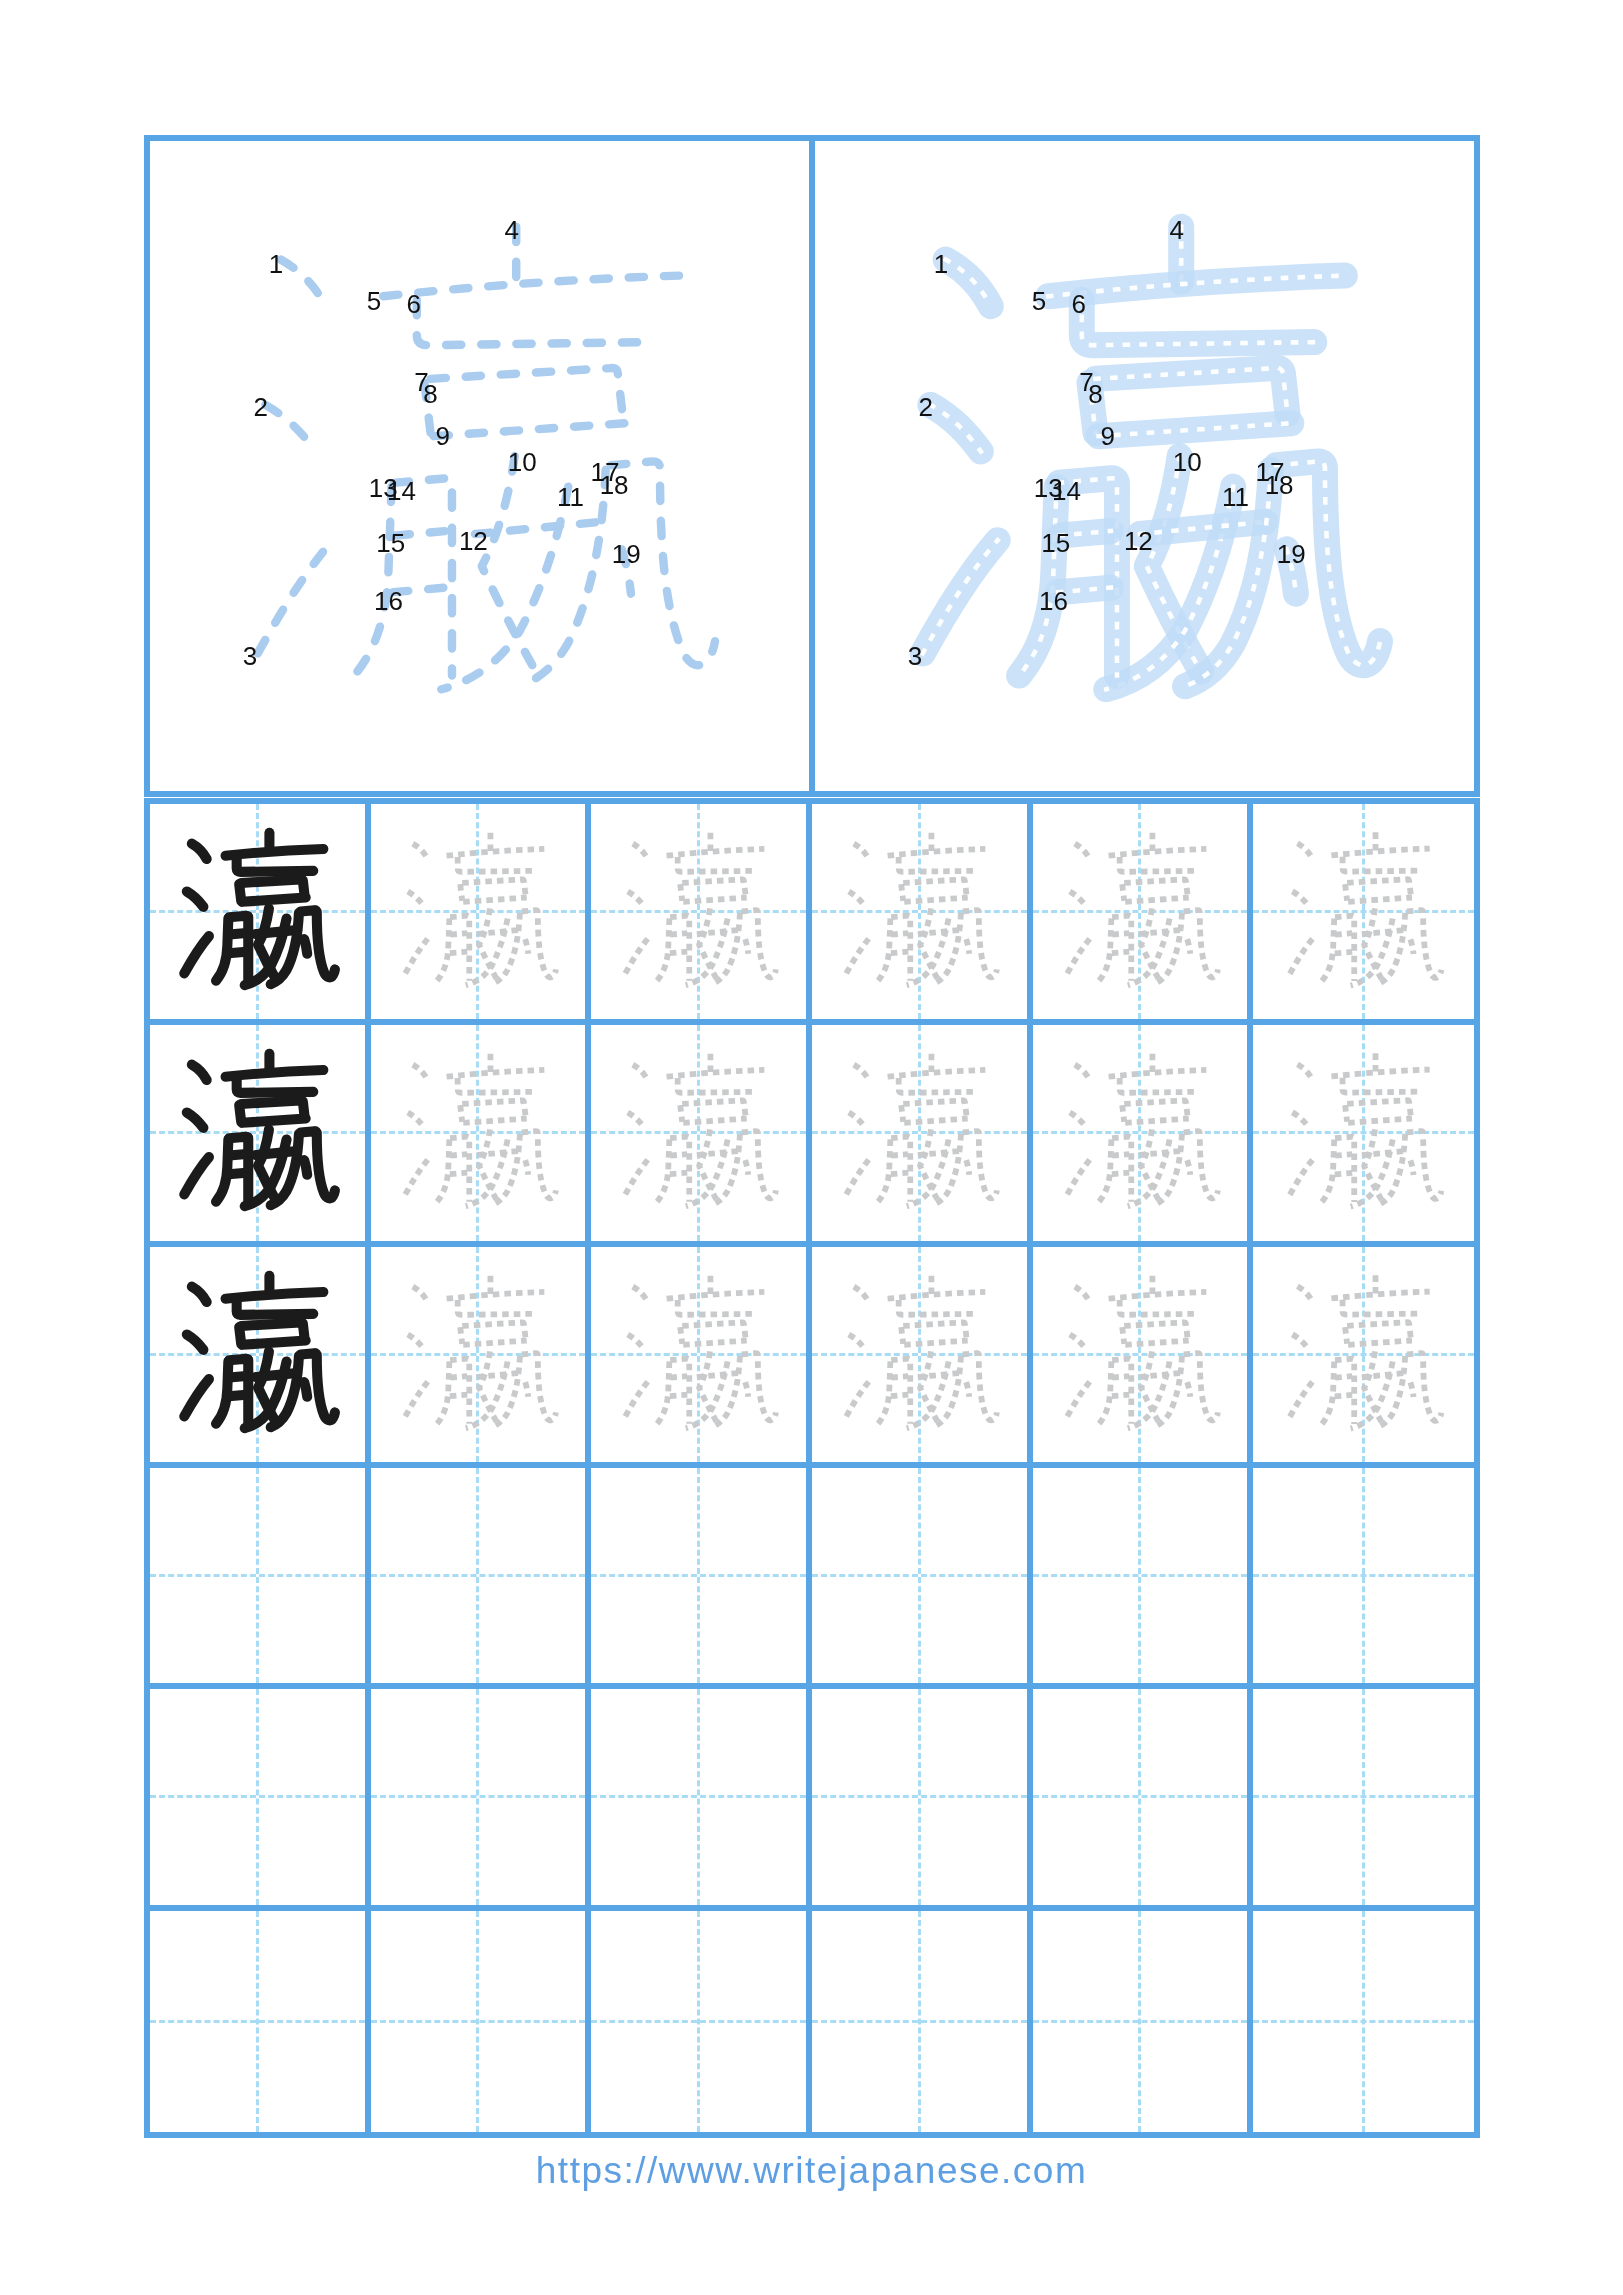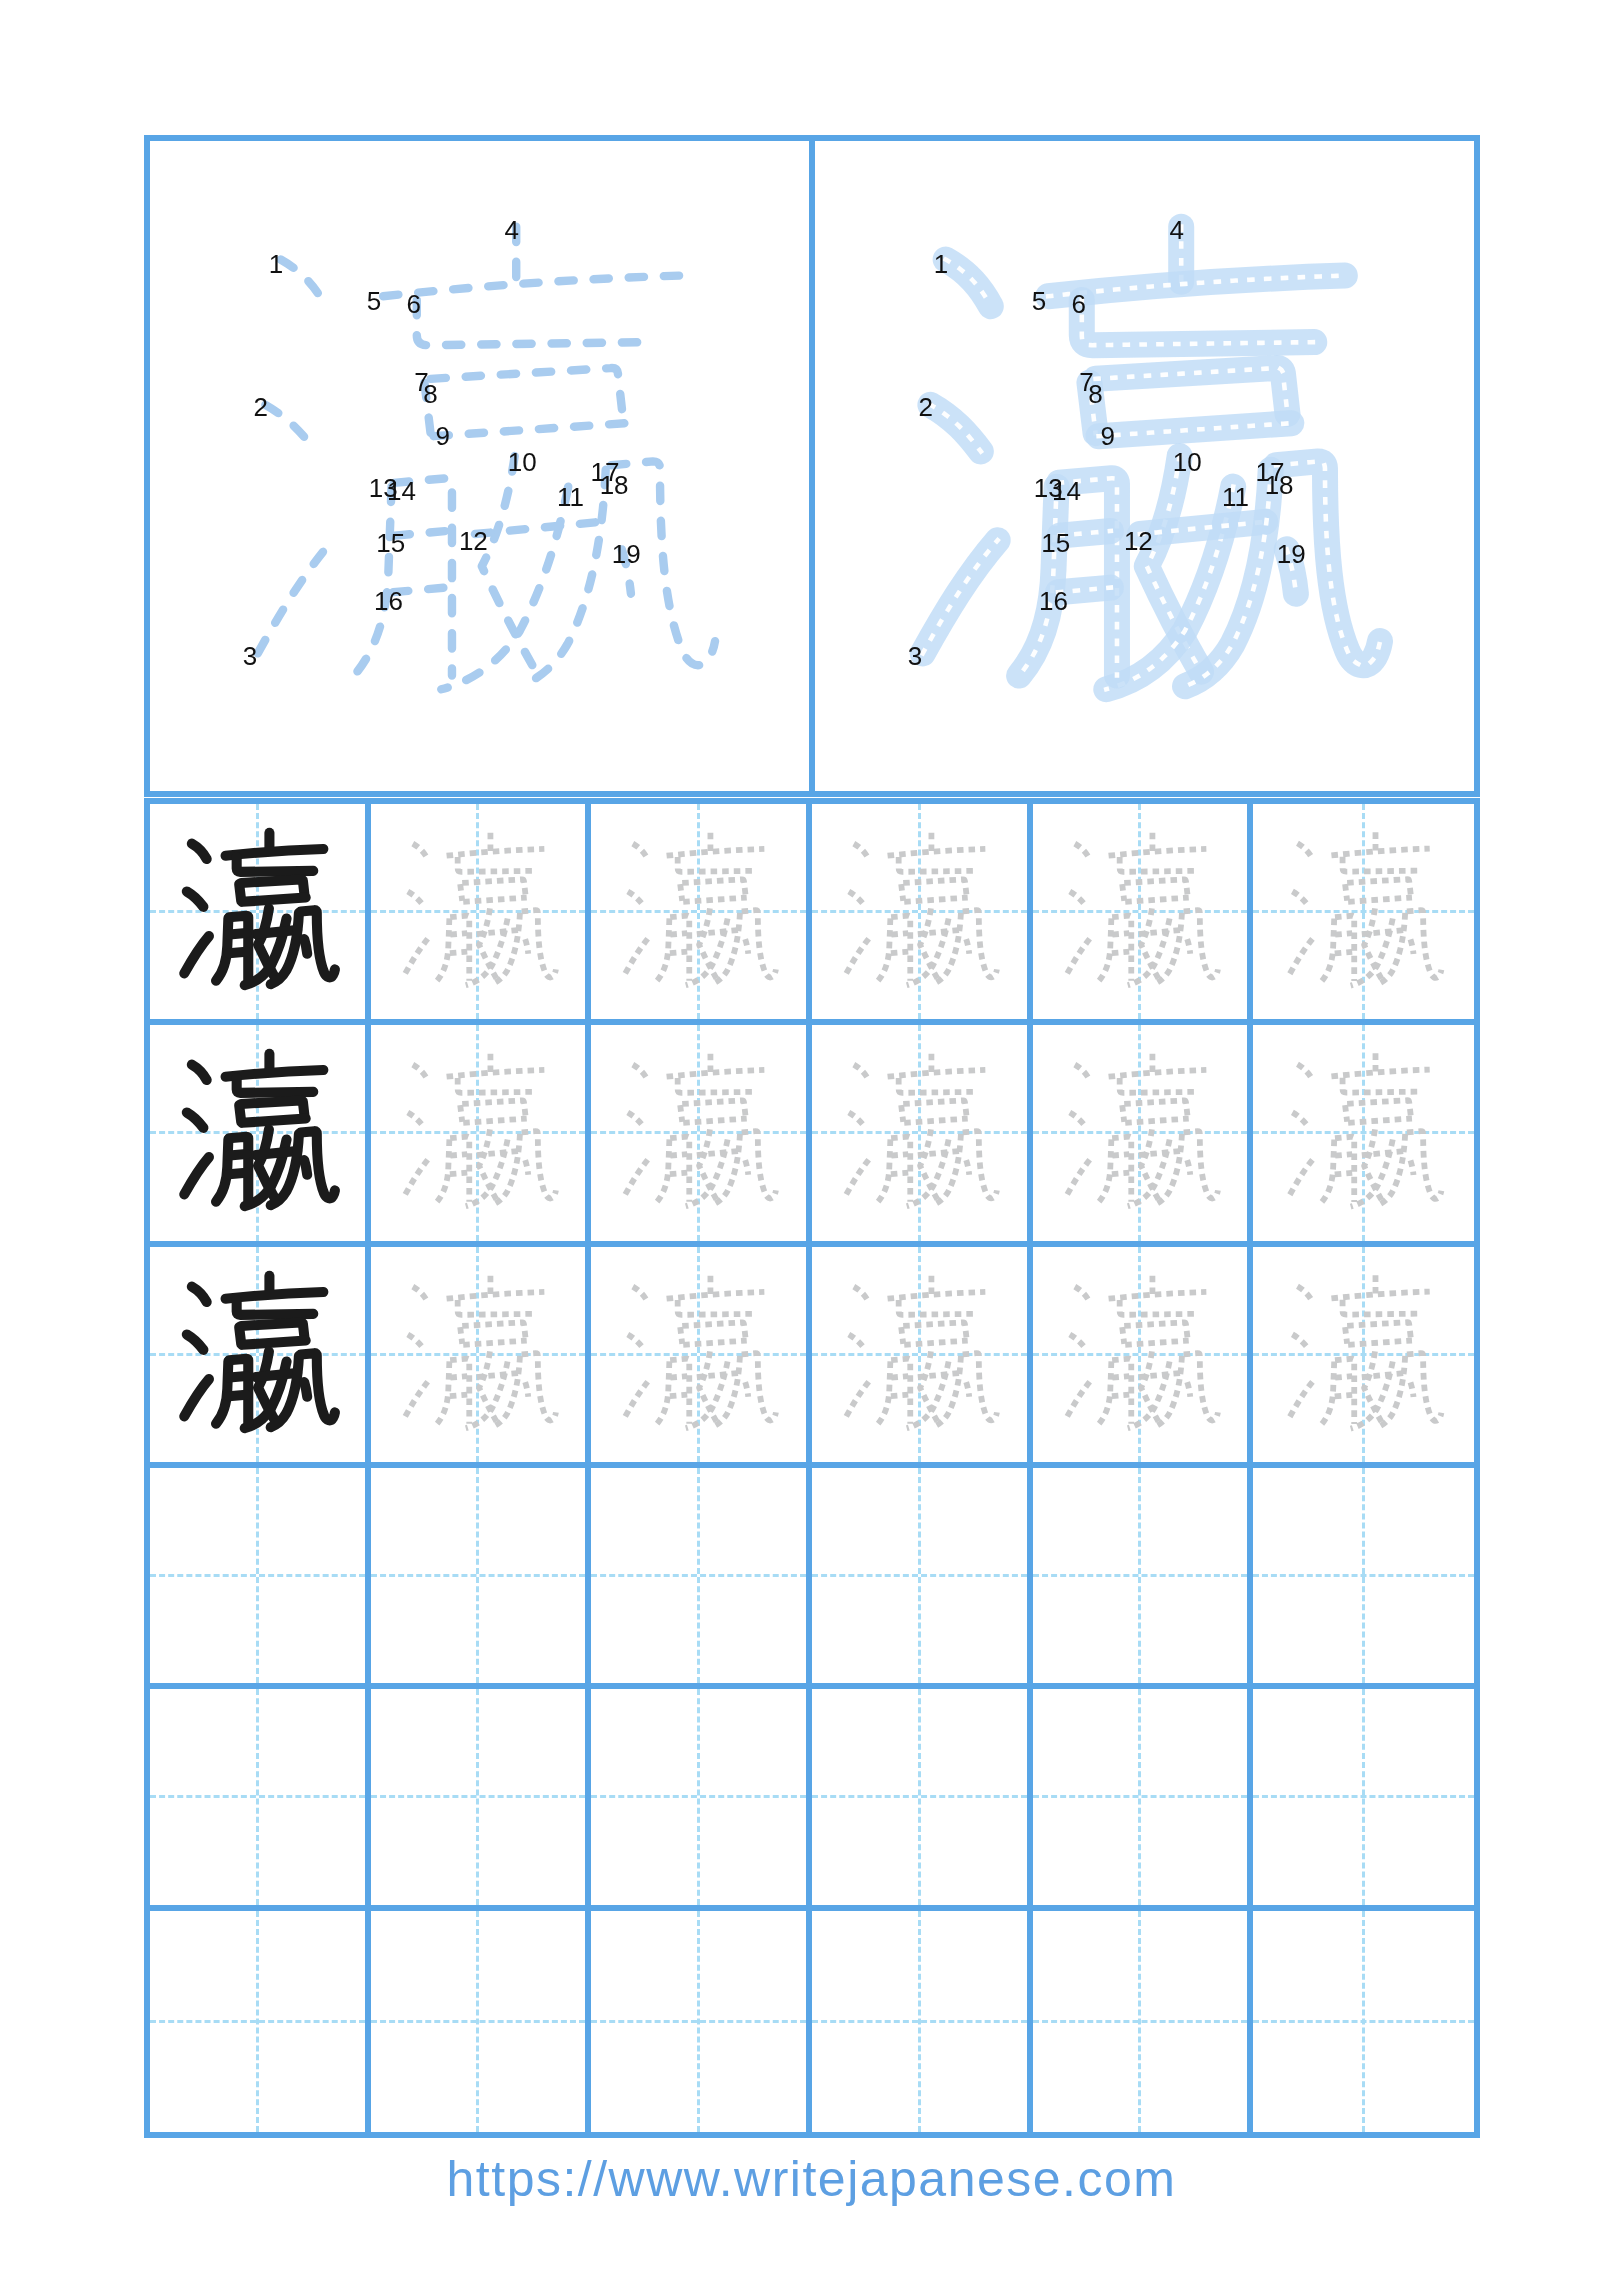--- a/index.html
+++ b/index.html
@@ -32,21 +32,21 @@
   .stroke-band-dash{fill:none;stroke:var(--band-dash);stroke-width:6;
                stroke-linecap:square;stroke-dasharray:4 18;opacity:.95;}
   .stroke-black{fill:none;stroke:var(--ink);stroke-width:40;
                stroke-linecap:round;stroke-linejoin:round;}
   .stroke-gray{fill:none;stroke:var(--gray-trace);stroke-width:23;
                stroke-linecap:butt;stroke-linejoin:round;stroke-dasharray:26 20;}
   .stroke-num{font-family:"Liberation Sans",sans-serif;font-size:34px;fill:var(--num-color);
               text-anchor:middle;}
   
   .footer{position:absolute;left:0;top:2150px;width:100%;text-align:center;
-          font-size:50px;font-weight:300;letter-spacing:1.5px;color:var(--url-color);}
+          font-size:37px;font-weight:300;letter-spacing:1.5px;color:var(--url-color);}
 </style>
 </head>
 <body>
 
 <div class="page">
 
   <div class="panels">
     <div class="panel left">
         <svg viewBox="0 0 852 850" preserveAspectRatio="xMidYMid meet">
           <path d="M166,155 C196,172 212,192 225,216" class="stroke-dash"></path>

